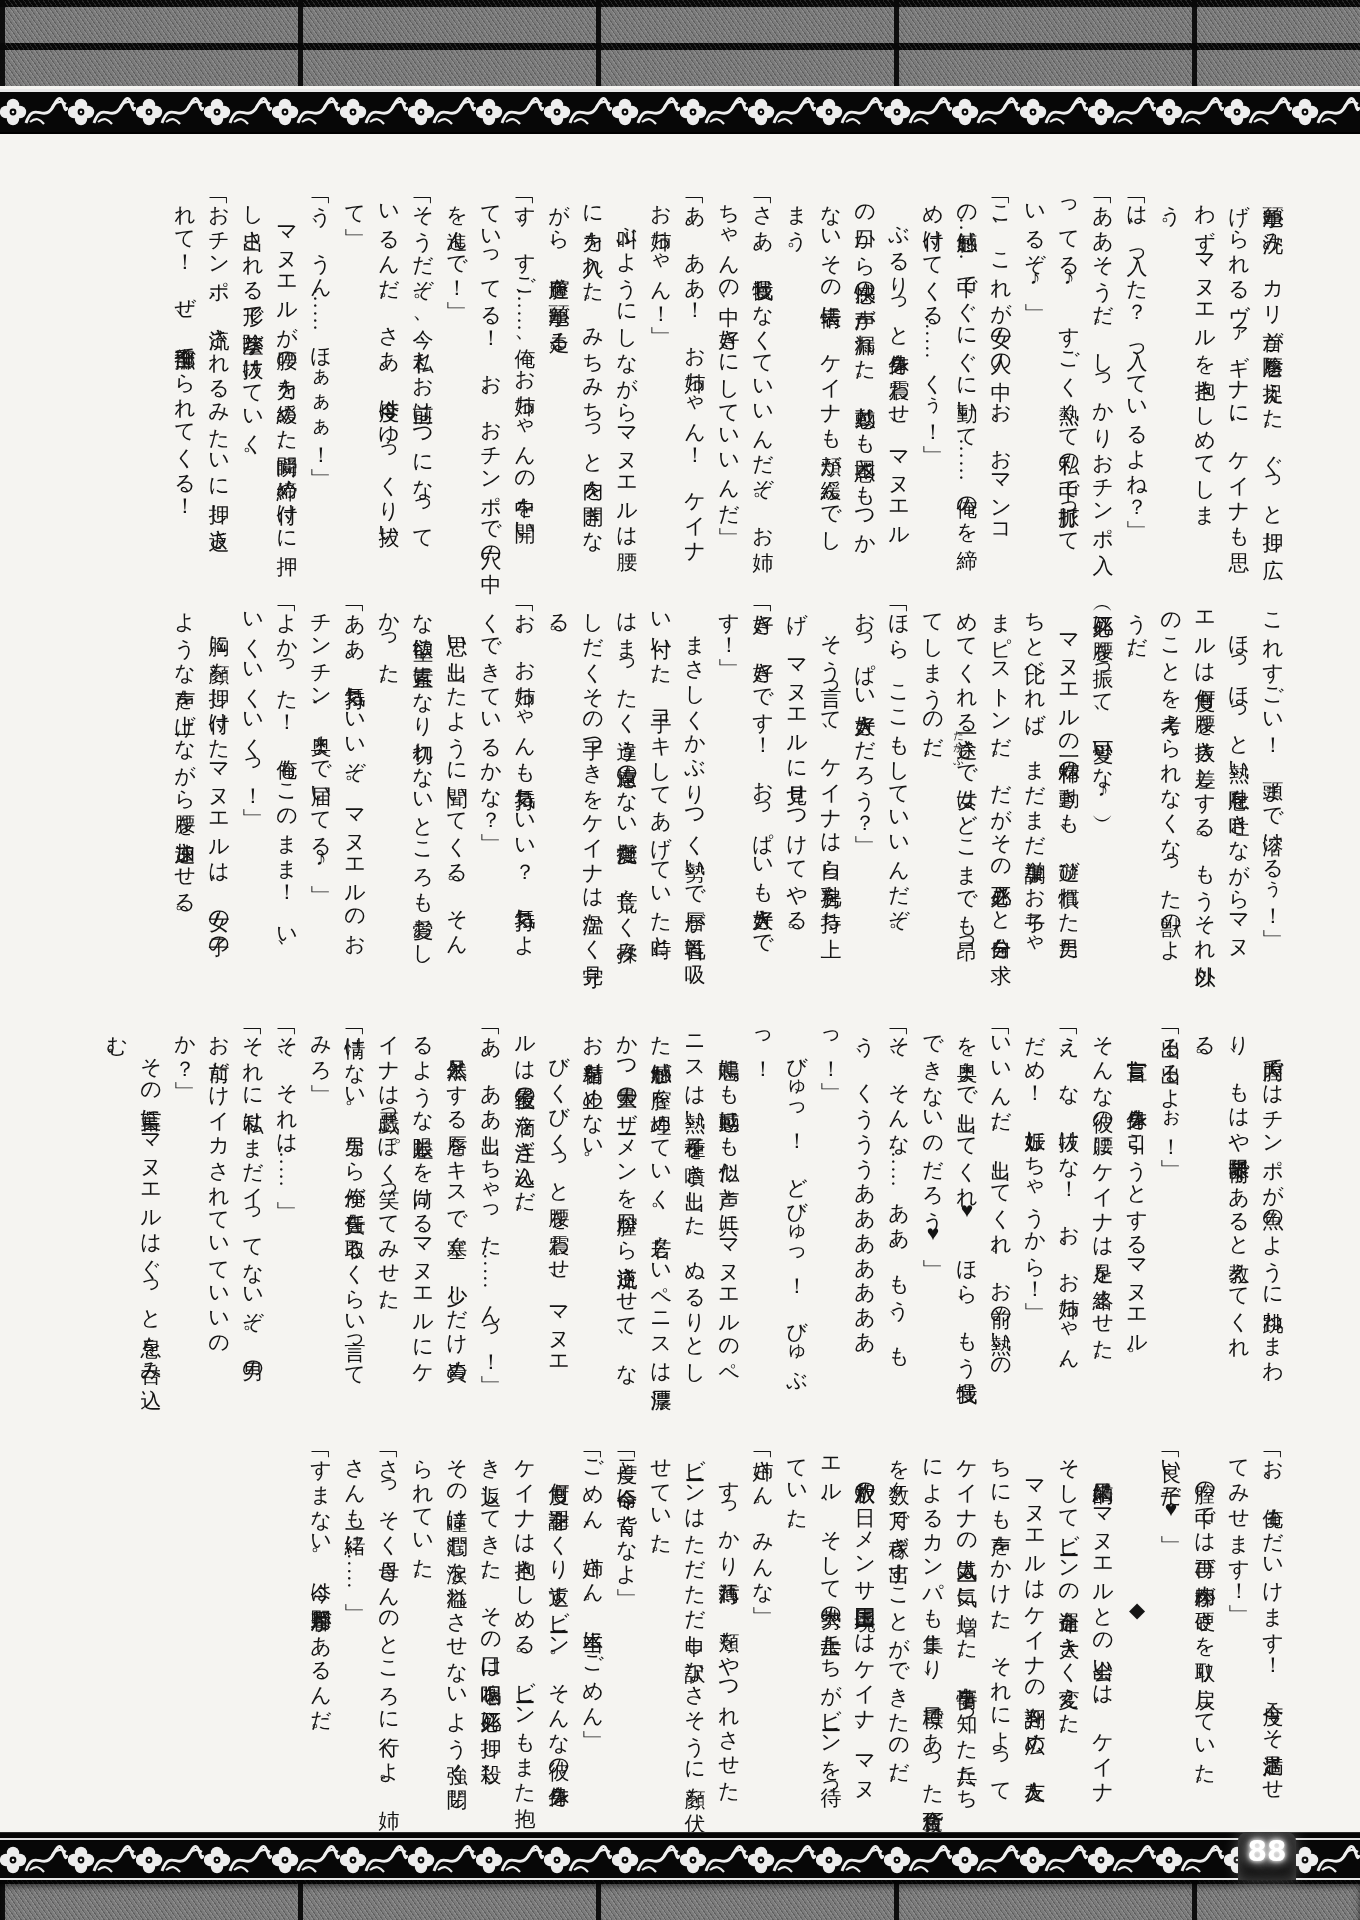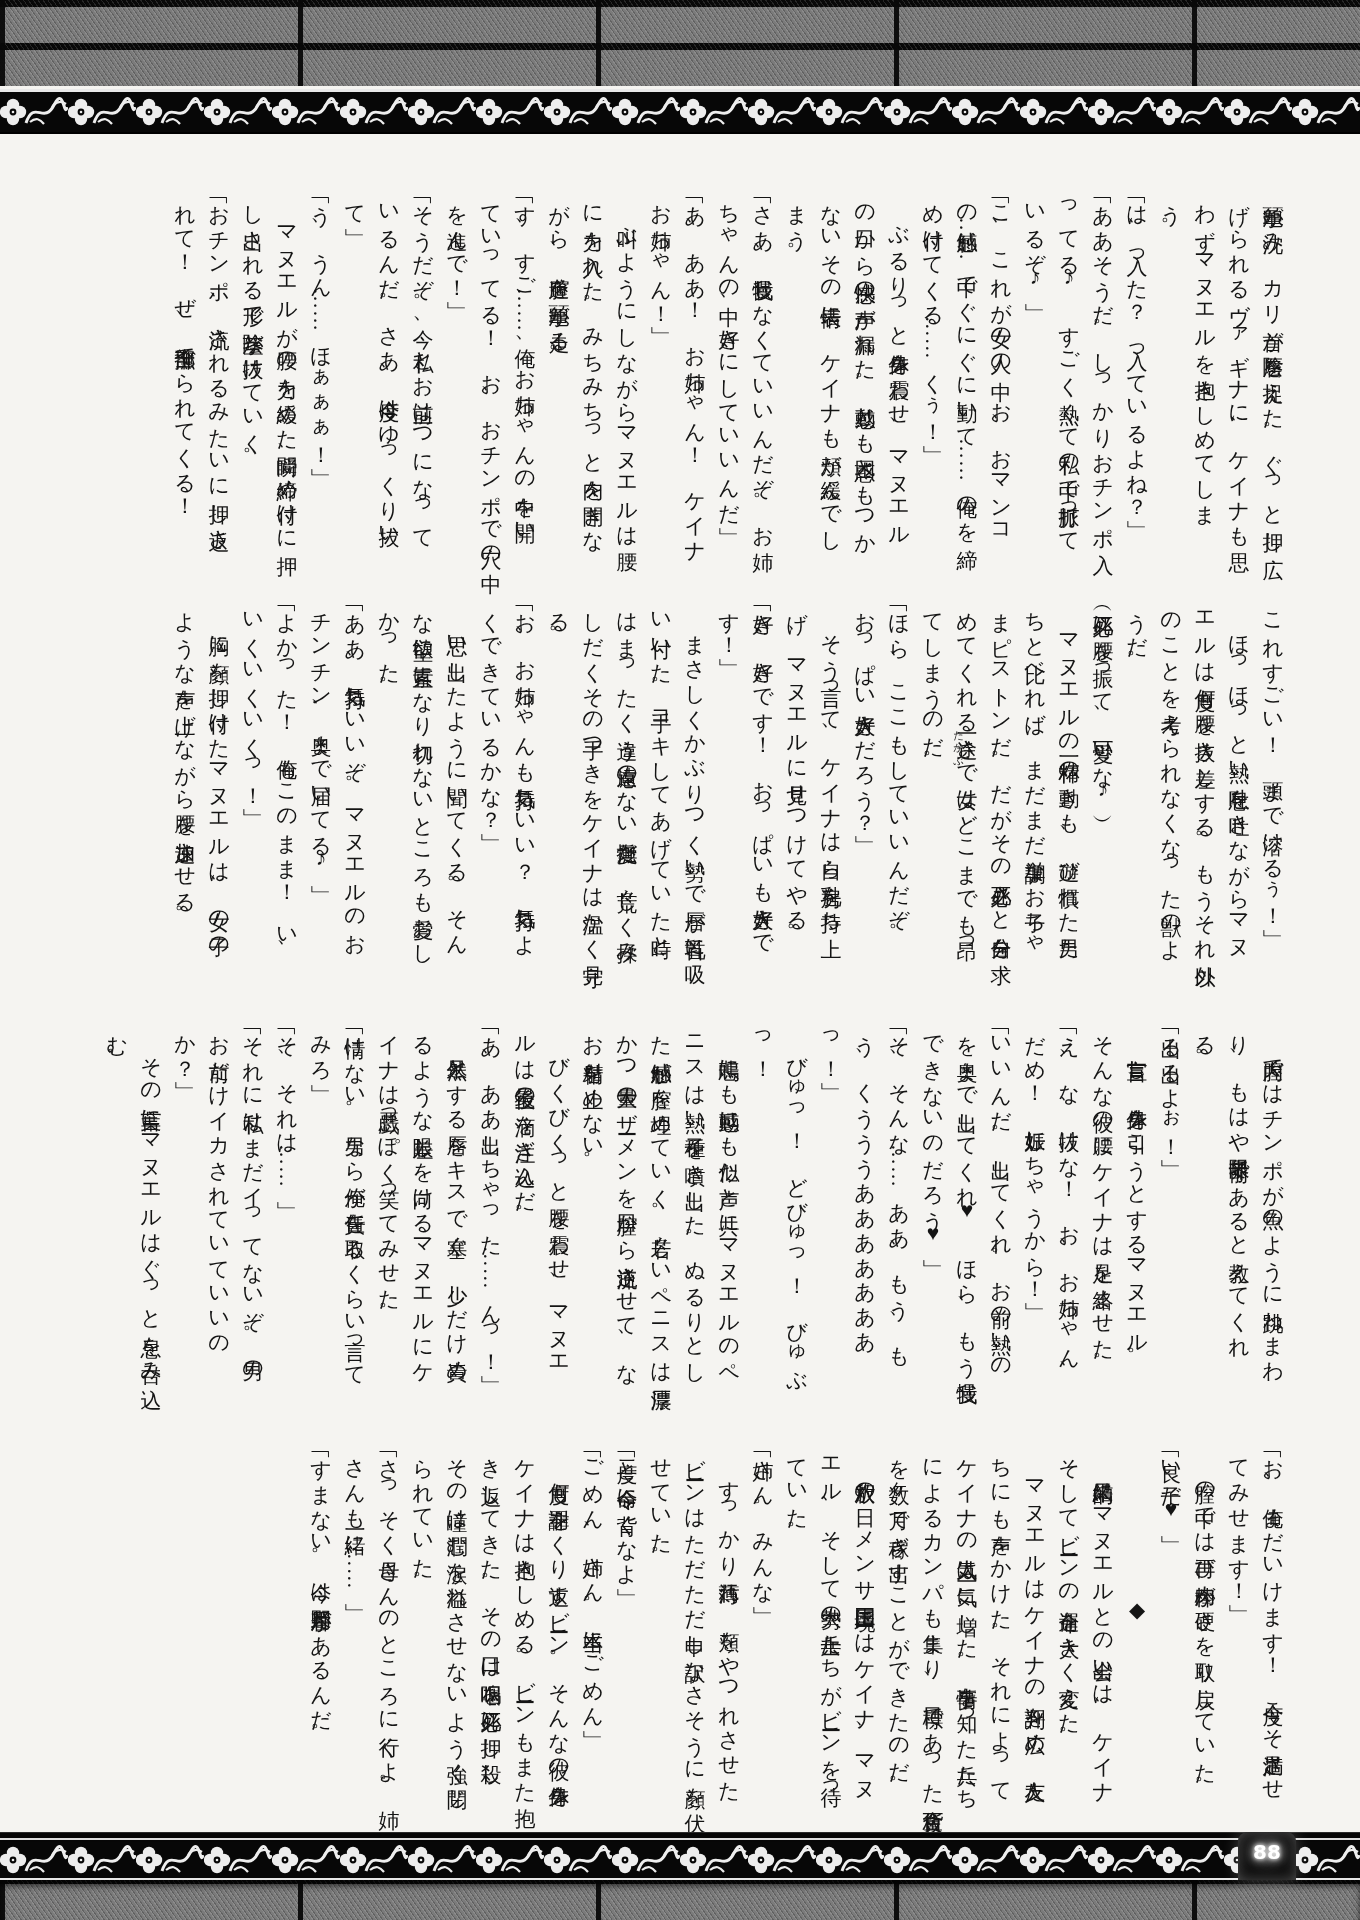--- a/index.html
+++ b/index.html
@@ -38,21 +38,21 @@
 
   
   .pagenum-tab{
     position:absolute;right:64px;bottom:40px;width:58px;height:48px;
     background:#0b0b0b;border-radius:9px 9px 0 0;
     box-shadow:0 0 16px rgba(255,255,255,.25), inset 0 0 14px rgba(255,255,255,.28);
     display:flex;justify-content:center;z-index:6;
   }
   .pagenum-tab span{
     font-family:"DejaVu Sans","Liberation Sans",sans-serif;
-    font-size:20px;font-weight:bold;color:#ffffff;line-height:40px;
+    font-size:28px;font-weight:bold;color:#ffffff;line-height:40px;
     text-shadow:0 0 4px #ffffff,0 0 10px #ffffff,0 0 18px rgba(255,255,255,.8);
   }
 
   
   .vrow{
     position:absolute;right:70px;width:1195px;height:368px;
     writing-mode:vertical-rl;text-orientation:mixed;
     white-space:pre-wrap;
     font-size:21px;line-height:34px;letter-spacing:1px;
     color:#141414;text-align:left;

